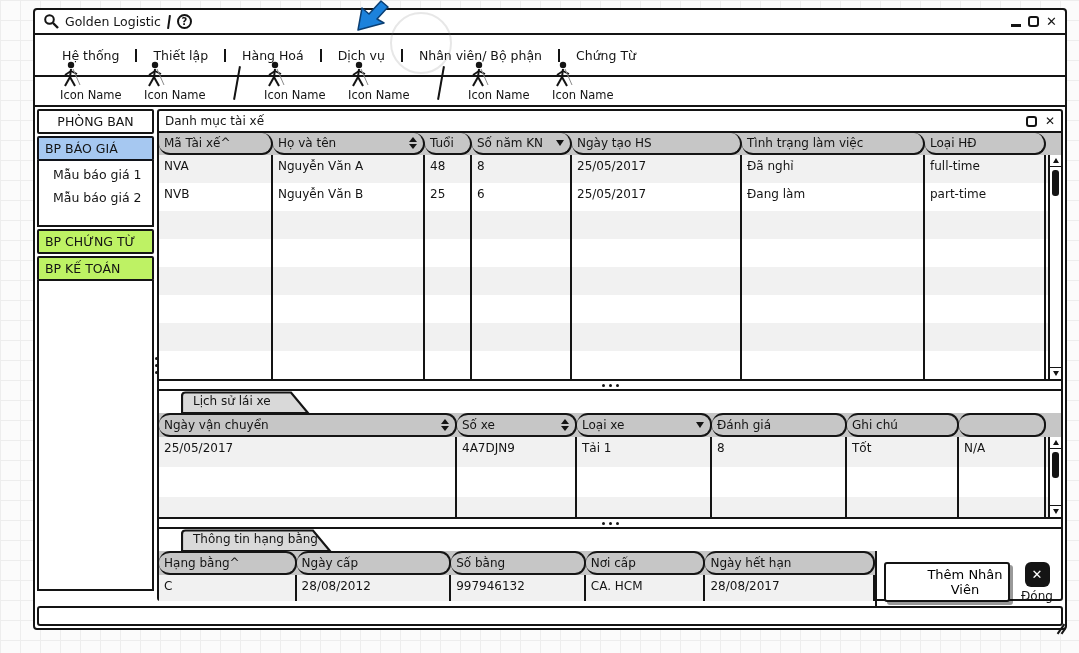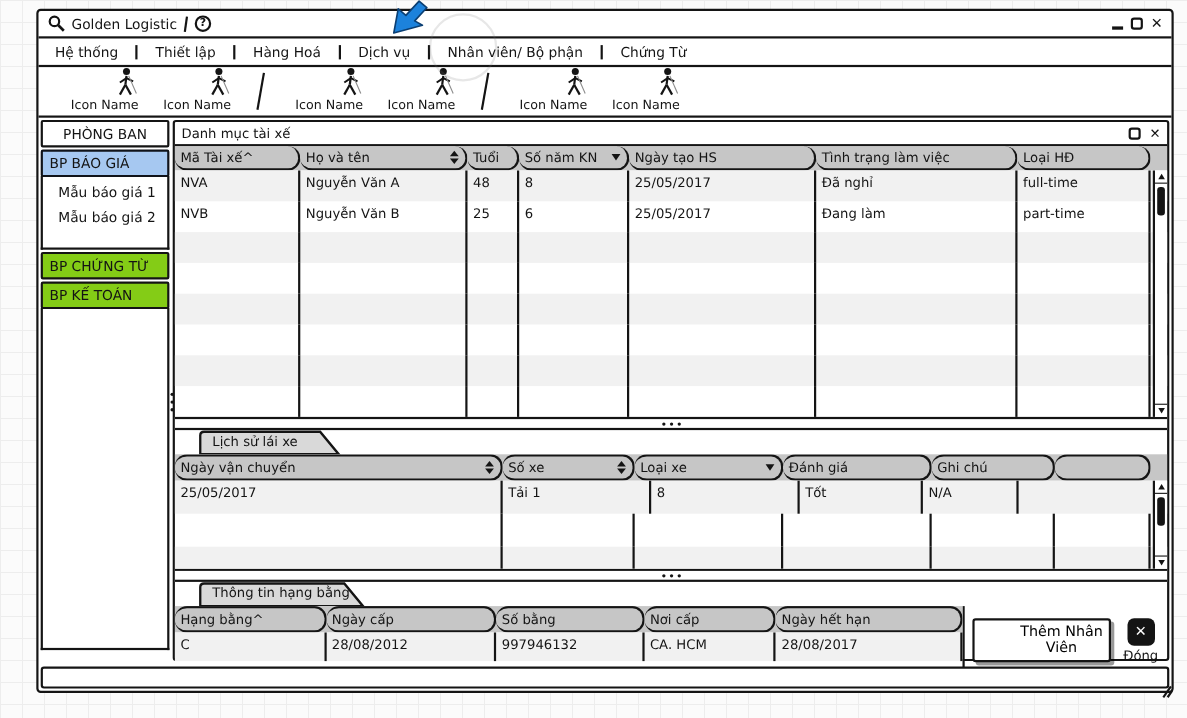--- a/index.html
+++ b/index.html
@@ -21,42 +21,42 @@
   .app-title { font-size:12.5px; margin-left:5px; }
   .tb-sep { width:2px; height:14px; background:#141414; margin:0 7px; transform:rotate(8deg); }
   .help-badge { width:15px; height:15px; border:2px solid #141414; border-radius:50%;
     font-size:10px; font-weight:bold; display:flex; align-items:center; justify-content:center; }
   .win-controls { margin-left:auto; display:flex; align-items:center; gap:7px; }
   .win-min { width:10px; height:3px; background:#141414; margin-top:7px; }
   .win-max { width:11px; height:11px; border:2px solid #141414; border-radius:3px; }
   .win-close { font-size:13px; font-weight:bold; line-height:1; }
 
   
-  .menubar { position:absolute; top:25px; left:0; right:0; height:26px;
-    border-bottom:2px solid #141414; display:flex; align-items:center; padding-left:15px; gap:16px; }
+  .menubar { position:absolute; top:25px; left:0; right:0; height:42px;
+    border-bottom:2px solid #141414; display:flex; align-items:center; padding-left:27px; gap:16px; }
   .menu-item { font-size:12.5px; white-space:nowrap; }
   .menu-sep { width:2px; height:13px; background:#141414; }
 
   
   .toolbar { position:absolute; top:51px; left:0; right:0; height:46px;
     border-bottom:2px solid #141414; display:flex; align-items:flex-end; padding:0 0 3px 25px; gap:18px; }
-  .tool { display:flex; flex-direction:column; align-items:flex-end; width:66px; }
+  .tool { display:flex; flex-direction:column; align-items:flex-start; width:66px; }
   .tool svg { display:block; }
   .tool-label { font-size:11.5px; margin-top:1px; white-space:nowrap; }
   .tool-sep { width:2px; height:34px; background:#141414; transform:rotate(10deg); margin:0 8px 2px; }
 
   
   .content { position:absolute; top:97px; left:0; right:0; bottom:27px; }
 
   .sidebar { position:absolute; left:2px; top:2px; bottom:10px; width:117px;
     display:flex; flex-direction:column; font-size:12.5px; }
   .sb-header { border:2px solid #141414; border-radius:2px; text-align:center;
     padding:3px 0; font-size:12.5px; background:#fff; }
   .sb-item { border:2px solid #141414; border-radius:2px; margin-top:2px;
-    padding:3px 6px; background:#84cc16; }
+    padding:3px 6px; background:#bef264; }
   .sb-item.selected { background:#a6c8f1; border-color:#10131a; }
   .sb-subbox { border:2px solid #141414; border-top:none; margin-top:-1px;
     padding:7px 0 20px 14px; display:flex; flex-direction:column; gap:8px; }
   .sb-sub { font-size:12.5px; }
   .sb-tail { flex:1; border:2px solid #141414; border-top:none; margin-top:-1px; }
   .vsplit { position:absolute; left:119px; top:250px; width:4px; height:26px;
     display:flex; flex-direction:column; align-items:center; gap:4px; }
   .vsplit i { width:3px; height:3px; background:#141414; border-radius:50%; }
 
   
@@ -408,20 +408,21 @@
               <i class="tri-down"></i>
             </span></div>
         <div class="hc c2-2"><span>Loại xe</span><span class="filter-icon"></span></div>
         <div class="hc c2-3">Đánh giá</div>
         <div class="hc c2-4">Ghi chú</div>
         <div class="hc c2-5"></div>
       </div>
       <div class="tbody">
         <div class="trow r2 stripe">
           <div class="tc c2-0">25/05/2017</div>
+          <div class="tc c2-1">4A7DJN9</div>
           <div class="tc c2-2">Tải 1</div>
           <div class="tc c2-3">8</div>
           <div class="tc c2-4">Tốt</div>
           <div class="tc c2-5">N/A</div>
         </div>
         <div class="trow r2">
             <div class="tc c2-0"></div>
             <div class="tc c2-1"></div>
             <div class="tc c2-2"></div>
             <div class="tc c2-3"></div>

